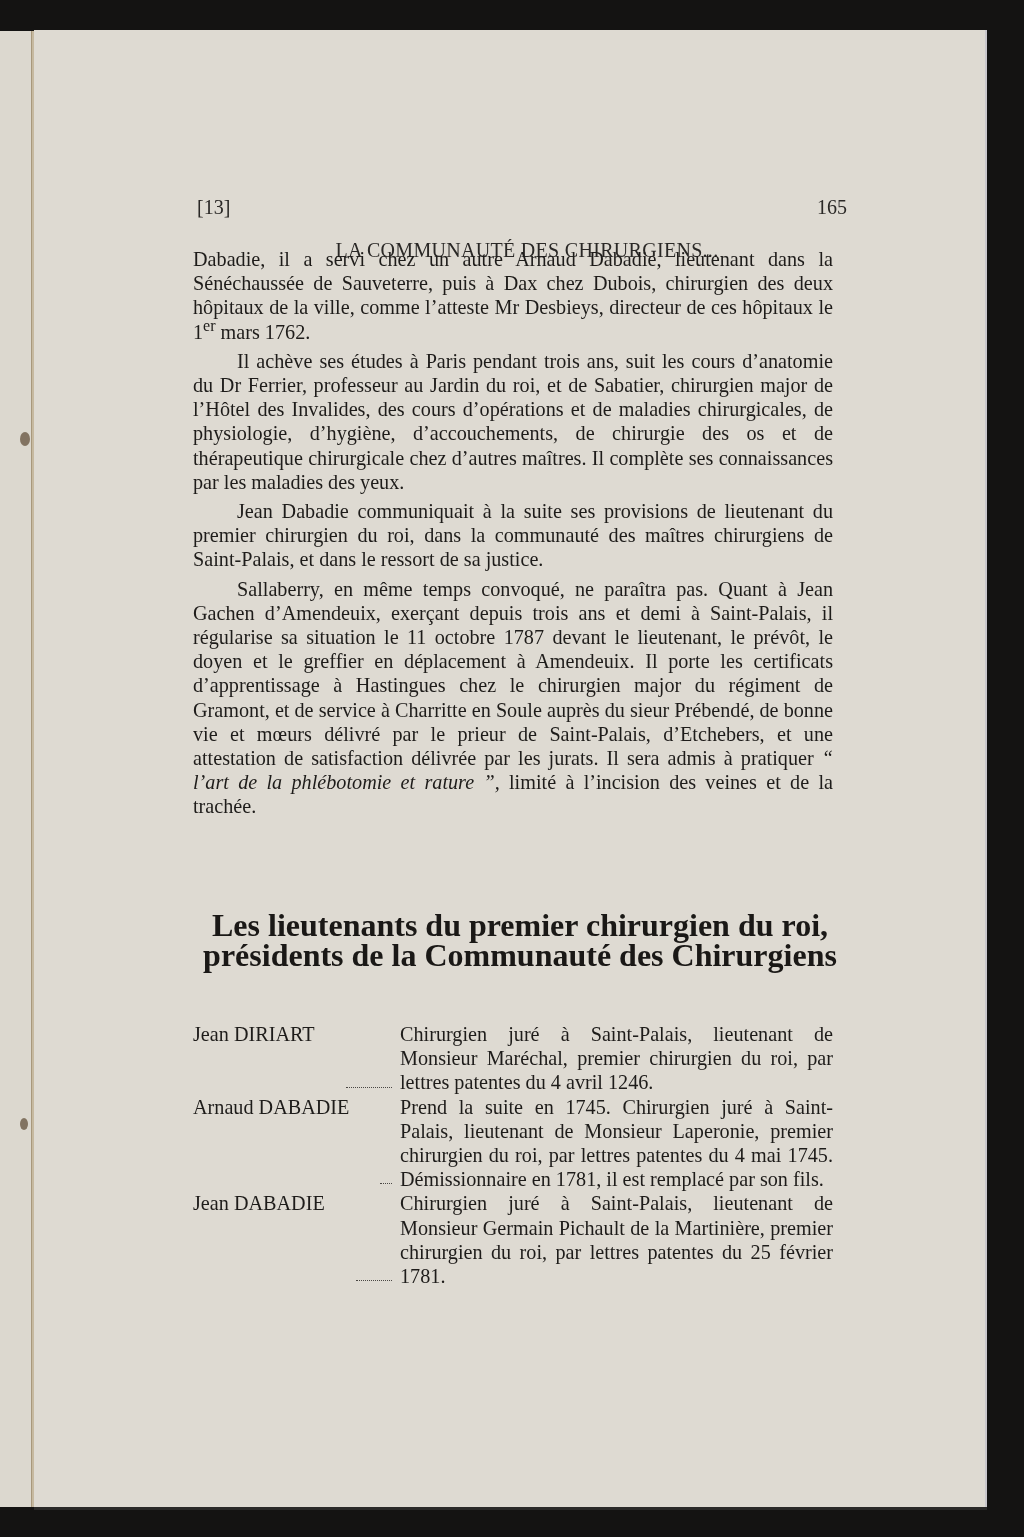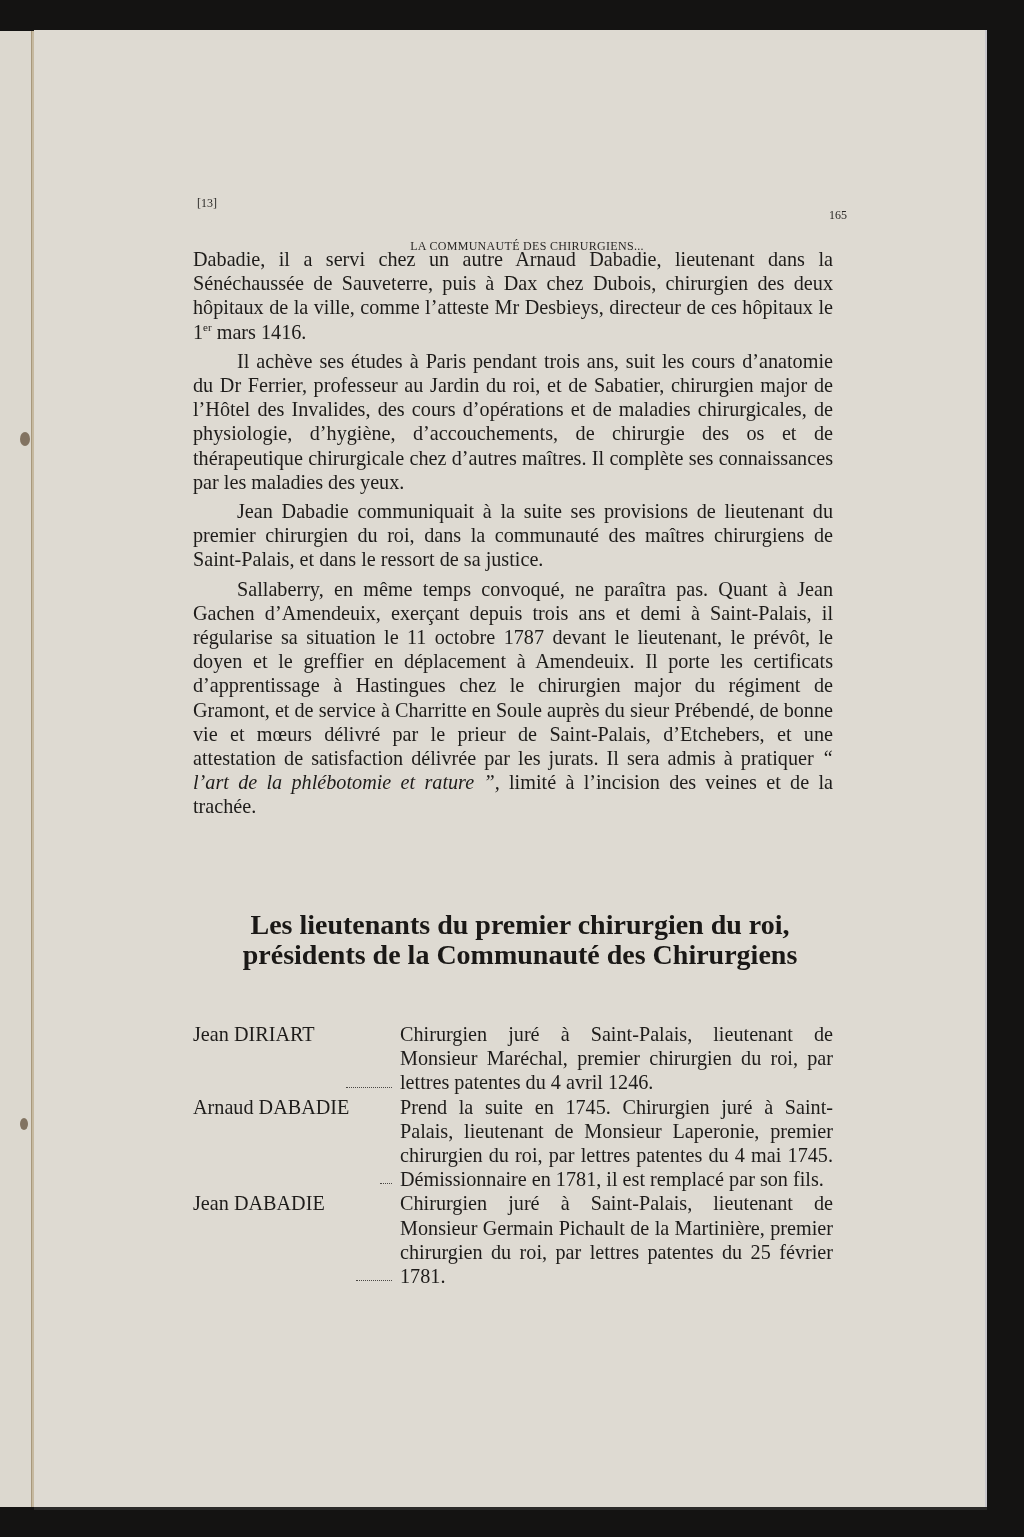--- a/index.html
+++ b/index.html
@@ -17,40 +17,40 @@
     background:#c6b9a0; border-left:1px solid #a8987c;
   }
   .page {
     position:absolute; left:34px; top:30px; width:951px; height:1477px;
     background:#dedad2;
     border-right:2px solid #c9c7cc;
     box-shadow: 0 3px 0 #2a2928;
   }
   .running-head {
     position:absolute; left:197px; top:196px; width:650px; height:24px;
-    font-size:12px; color:#2a2826;
+    font-size:20px; color:#2a2826;
   }
   .running-head .left { position:absolute; left:0; top:0; }
   .running-head .center { position:absolute; left:10px; right:0; text-align:center; top:0; letter-spacing:0.3px;margin-top:43px; }
-  .running-head .right { position:absolute; right:0; top:12px; }
+  .running-head .right { position:absolute; right:0; top:0; }
 
   .body-text {
     position:absolute; left:193px; top:247px; width:640px;
     font-size:20.2px; line-height:24.2px; color:#1e1c1a;
     text-align:justify;
   }
   .body-text p { margin:0 0 5px 0; }
   .body-text p.indent { text-indent:44px;font-family:Liberation Serif, serif; }
-  .body-text sup { font-size:11px; line-height:0; }
+  .body-text sup { font-size:16px; line-height:0; }
   .body-text em { font-style:italic; }
 
   .section-title {
     position:absolute; left:200px; top:910px; width:640px;
     text-align:center; font-weight:bold;
-    font-size:28px; line-height:30px; color:#1a1816;
+    font-size:32px; line-height:30px; color:#1a1816;
   }
 
   .roster {
     position:absolute; left:193px; top:1022px; width:640px;
     font-size:20.2px; line-height:24.2px; color:#1e1c1a;
   }
   .roster-row { display:flex; margin-bottom:0; }
   .roster-name {
     width:207px; flex:0 0 207px; display:flex; align-items:baseline;
     white-space:nowrap; overflow:hidden;gap:27px;
@@ -75,21 +75,21 @@
 
 <div class="page"></div>
 
 <div class="running-head">
   <span class="left">[13]</span>
   <span class="center">LA COMMUNAUTÉ DES CHIRURGIENS...</span>
   <span class="right">165</span>
 </div>
 
 <div class="body-text">
-  <p><span>Dabadie, il a servi chez un autre Arnaud Dabadie, lieutenant dans la Sénéchaussée de Sauveterre, puis à Dax chez Dubois, chirurgien des deux hôpitaux de la ville, comme l’atteste Mr Desbieys, directeur de ces hôpitaux le 1</span><sup>er</sup><span> mars 1416.</span></p>
+  <p><span>Dabadie, il a servi chez un autre Arnaud Dabadie, lieutenant dans la Sénéchaussée de Sauveterre, puis à Dax chez Dubois, chirurgien des deux hôpitaux de la ville, comme l’atteste Mr Desbieys, directeur de ces hôpitaux le 1</span><sup>er</sup><span> mars 1762.</span></p>
   <p class="indent">Il achève ses études à Paris pendant trois ans, suit les cours d’anatomie du Dr Ferrier, professeur au Jardin du roi, et de Sabatier, chirurgien major de l’Hôtel des Invalides, des cours d’opérations et de maladies chirurgicales, de physiologie, d’hygiène, d’accouchements, de chirurgie des os et de thérapeutique chirurgicale chez d’autres maîtres. Il complète ses connaissances par les maladies des yeux.</p>
   <p class="indent">Jean Dabadie communiquait à la suite ses provisions de lieutenant du premier chirurgien du roi, dans la communauté des maîtres chirurgiens de Saint-Palais, et dans le ressort de sa justice.</p>
   <p class="indent"><span>Sallaberry, en même temps convoqué, ne paraîtra pas. Quant à Jean Gachen d’Amendeuix, exerçant depuis trois ans et demi à Saint-Palais, il régularise sa situation le 11 octobre 1787 devant le lieutenant, le prévôt, le doyen et le greffier en déplacement à Amendeuix. Il porte les certificats d’apprentissage à Hastingues chez le chirurgien major du régiment de Gramont, et de service à Charritte en Soule auprès du sieur Prébendé, de bonne vie et mœurs délivré par le prieur de Saint-Palais, d’Etchebers, et une attestation de satisfaction délivrée par les jurats. Il sera admis à pratiquer </span><em>“ l’art de la phlébotomie et rature ”,</em><span> limité à l’incision des veines et de la trachée.</span></p>
 </div>
 
 <div class="section-title">
   <div>Les lieutenants du premier chirurgien du roi,</div>
   <div>présidents de la Communauté des Chirurgiens</div>
 </div>
 

